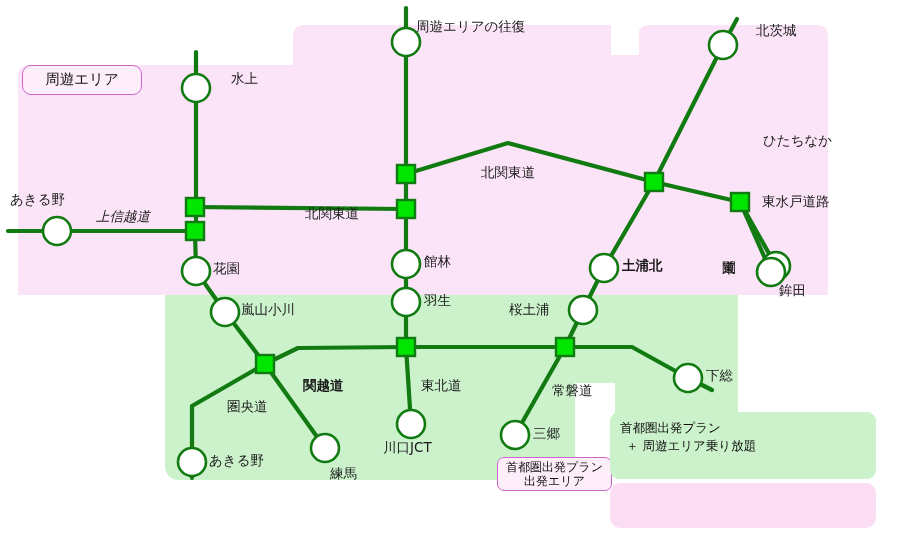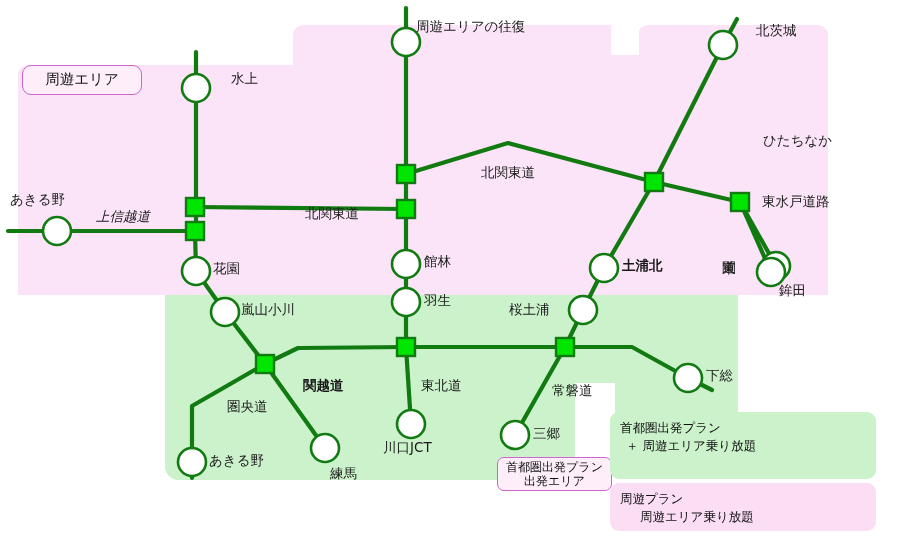--- a/index.html
+++ b/index.html
@@ -227,18 +227,14 @@
   <div class="legend-chip small" style="left:497px; top:457px; width:115px; height:34px; flex-direction:column;">
     <span>首都圏出発プラン</span>
     <span>出発エリア</span>
   </div>
 
   <div class="plan-box plan-green" style="left:610px; top:412px; width:266px; height:67px;">
     <span class="l1">首都圏出発プラン</span>
     <span class="l3">＋ 周遊エリア乗り放題</span>
   </div>
 
-  <div class="plan-box plan-pink" style="left:610px; top:483px; width:266px; height:48px;">
-    <span class="l1">周遊プラン</span>
-    <span class="l2">周遊エリア乗り放題</span>
-  </div>
 
 </div>
 
 </body></html>

